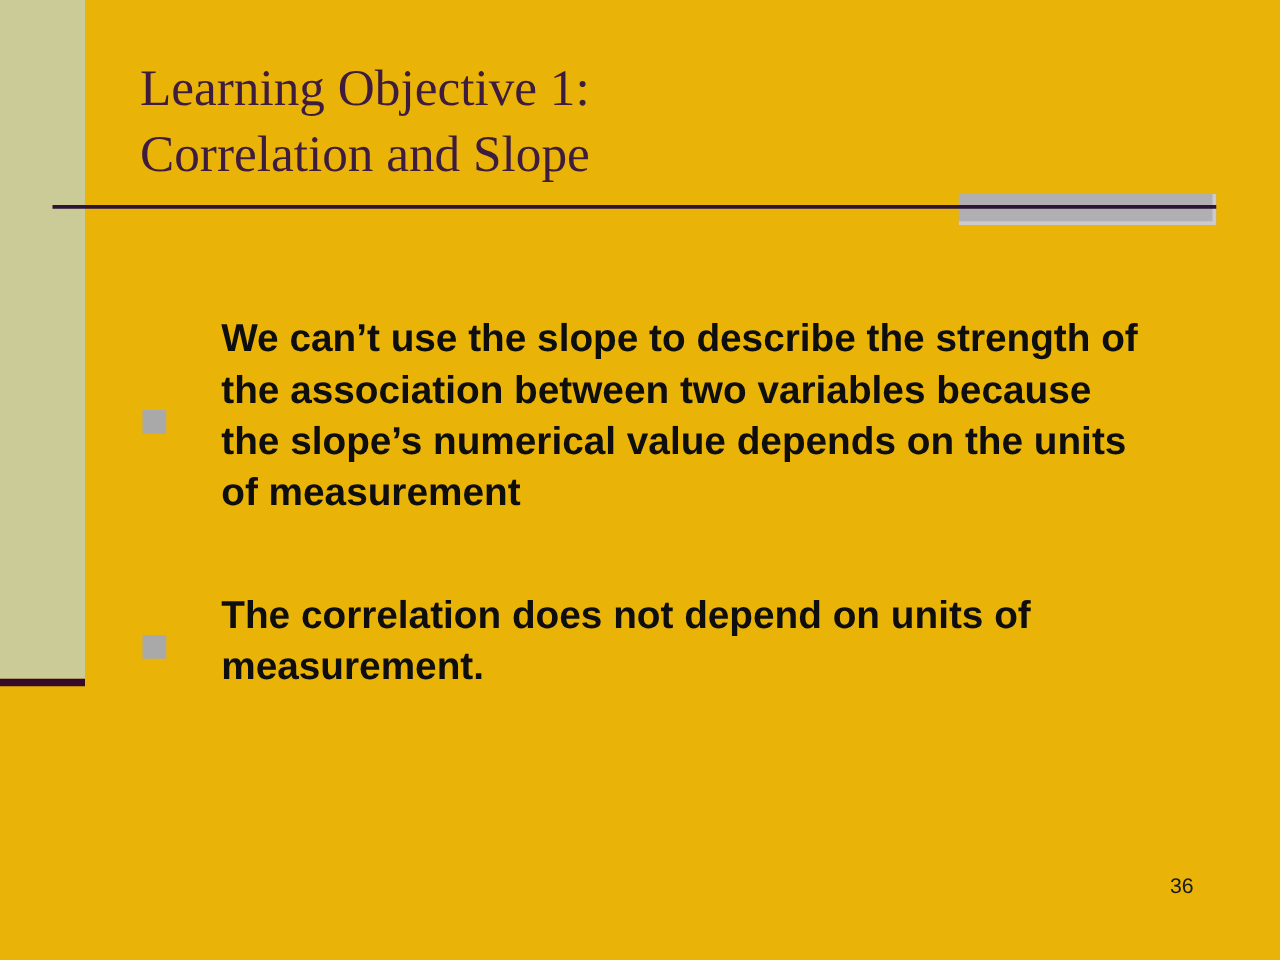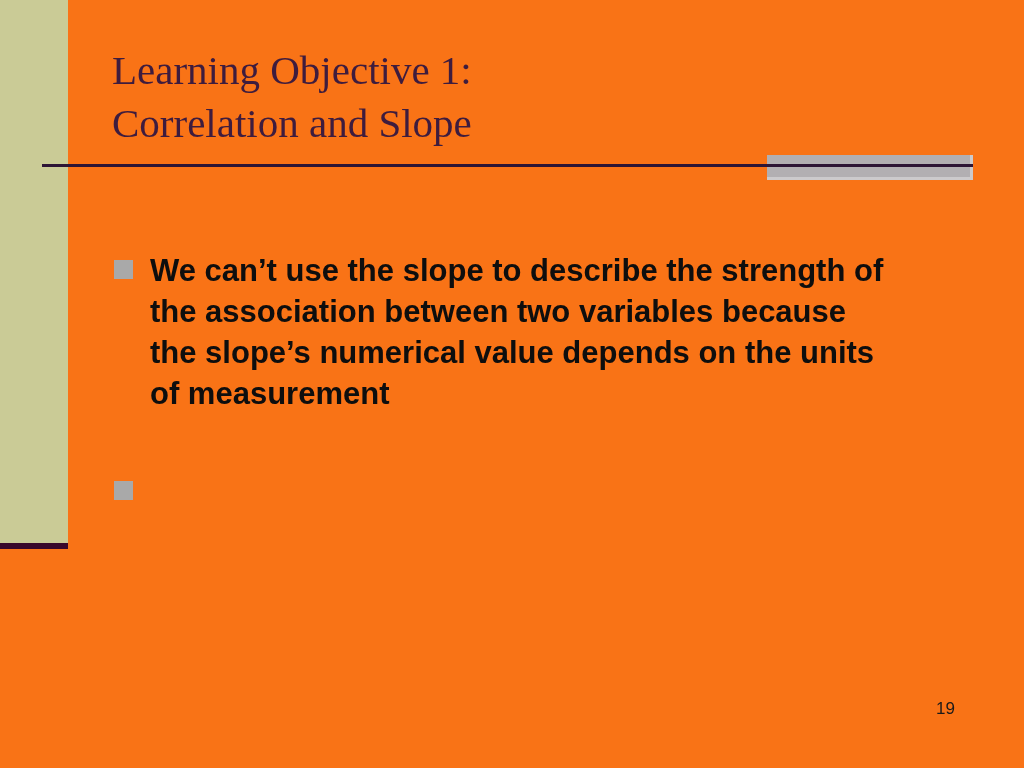--- a/index.html
+++ b/index.html
@@ -4,21 +4,21 @@
 <style>
   html, body {
     margin: 0;
     padding: 0;
     background: #888;
   }
   .slide {
     position: relative;
     width: 1024px;
     height: 768px;
-    background: #f97316;
+    background: #eab308;
     overflow: hidden;
     font-family: "Liberation Sans", sans-serif;
   }
   .accent-bar {
     position: absolute;
     left: 0;
     top: 0;
     width: 68px;
     height: 543px;
     background: #CACB96;
@@ -61,21 +61,22 @@
     background: #2D1535;
   }
   .content {
     position: absolute;
     left: 114px;
     top: 250px;
     width: 900px;
   }
   .bullet-item {
     display: flex;
-    align-items: flex-start;
+    align-items: center;
+    gap: 27px;
   }
   .bullet-item.gap-large { margin-bottom: 57px; }
   .bullet-item.gap-small { margin-bottom: 10px; }
   .bullet-square {
     flex: none;
     width: 19px;
     height: 19px;
     margin-top: 10px;
     margin-right: 17px;
     background: #A9A9A9;
@@ -117,19 +118,21 @@
       <span class="bullet-square"></span>
       <div class="bullet-text">We can’t use the slope to describe the strength of
 the association between two variables because
 the slope’s numerical value depends on the units
 of measurement</div>
     </div>
 
 
     <div class="bullet-item">
       <span class="bullet-square"></span>
+      <div class="bullet-text">The correlation does not depend on units of
+measurement.</div>
     </div>
 
   </div>
 
-  <div class="page-number">19</div>
+  <div class="page-number">36</div>
 
 </div>
 
 </body></html>

